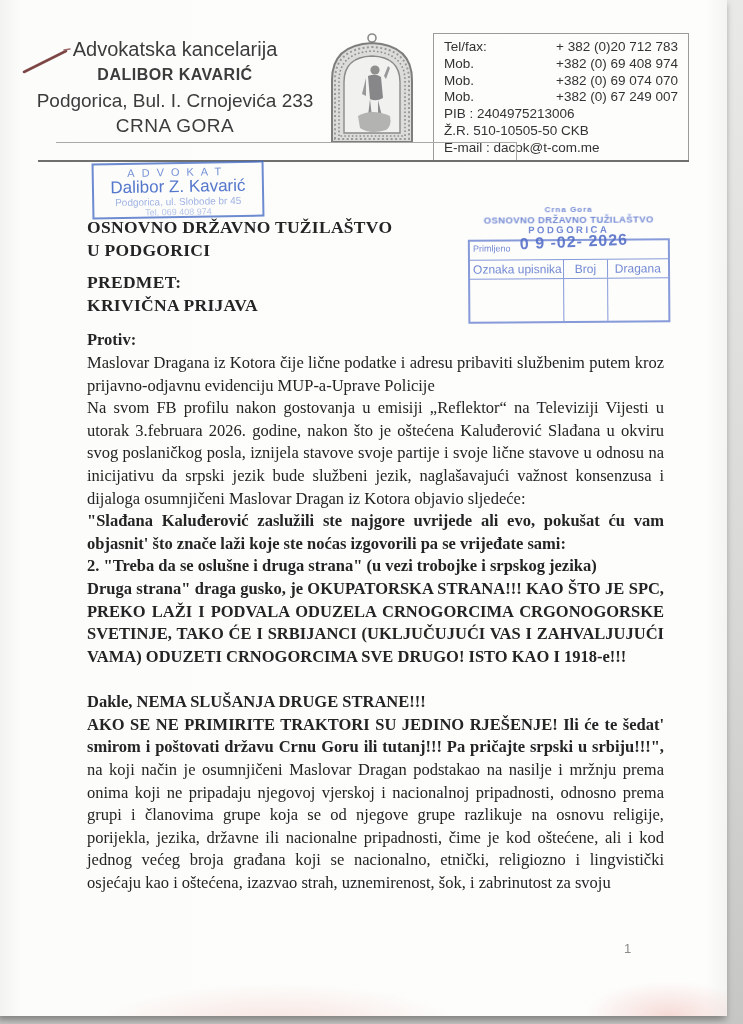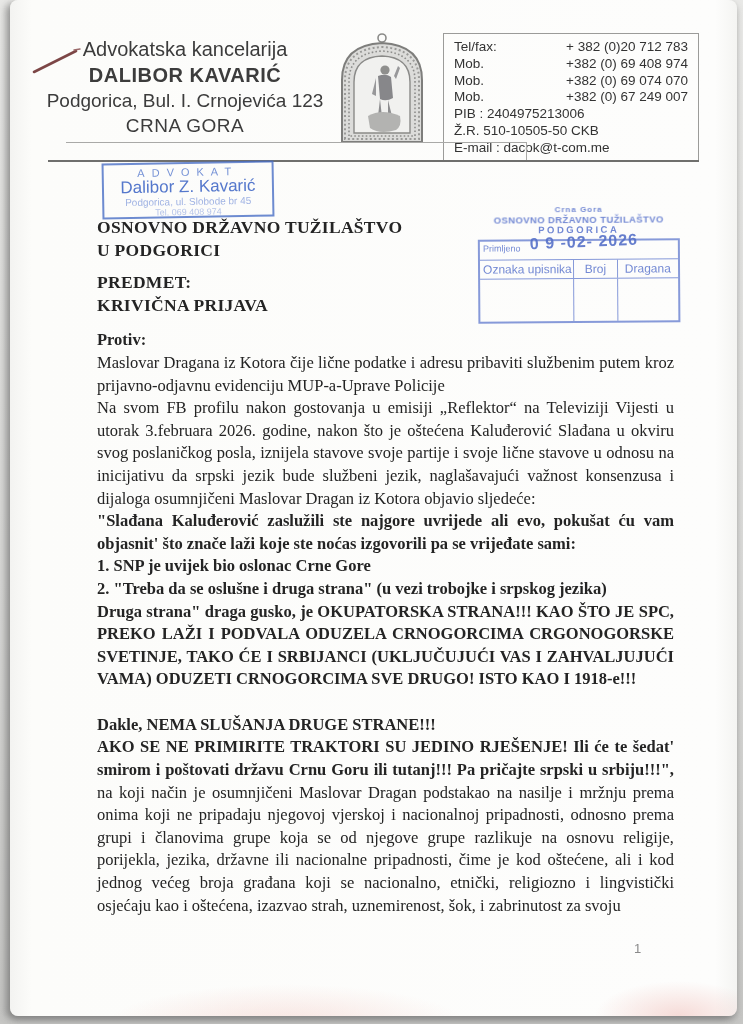--- a/index.html
+++ b/index.html
@@ -1,29 +1,29 @@
 <!DOCTYPE html>
 <html><head>
 <meta charset="utf-8">
 <style>
   html,body{margin:0;padding:0;}
   body{font-family:"Liberation Serif",serif;background:#cfcfcd;}
   .canvas{position:relative;width:743px;height:1024px;overflow:hidden;
     background:linear-gradient(180deg,#e9e9e7 0,#d8d8d6 60%,#c6c6c4 100%);}
-  .paper{position:absolute;left:10px;top:0;width:727px;height:1016px;
+  .paper{position:absolute;left:0;top:0;width:727px;height:1016px;
     background:
       radial-gradient(ellipse 260px 60px at 38% 101%, rgba(235,160,150,.28), transparent 70%),
       radial-gradient(ellipse 120px 50px at 92% 100%, rgba(230,140,130,.30), transparent 70%),
       linear-gradient(90deg,#f3f3f1 0,#fcfcfa 3%,#fdfdfc 97%,#f4f4f2 100%);
-    box-shadow:-5px 3px 7px rgba(90,90,90,.45), 0 4px 6px rgba(90,90,90,.35);border-radius:8px;}
+    box-shadow:-5px 3px 7px rgba(90,90,90,.45), 0 4px 6px rgba(90,90,90,.35);}
   
   .office{position:absolute;left:28px;top:36px;width:294px;text-align:center;
     font-family:"Liberation Sans",sans-serif;color:#3c3c3c;}
   .office .l1{font-size:20px;line-height:26px;}
-  .office .l2{font-size:20px;line-height:26px;font-weight:bold;letter-spacing:.5px;}
+  .office .l2{font-size:16px;line-height:26px;font-weight:bold;letter-spacing:.5px;}
   .office .l3{font-size:19px;line-height:25px;}
   .office .l4{font-size:19px;line-height:25px;letter-spacing:.5px;}
   .emblem{position:absolute;left:322px;top:32px;width:100px;height:114px;}
   .contactbox{position:absolute;left:433px;top:33px;width:256px;height:128px;
     border:1px solid #9b9b99;box-sizing:border-box;padding:5px 10px 4px 10px;
     font-family:"Liberation Sans",sans-serif;font-size:13.5px;line-height:16.8px;color:#333;}
   .crow{display:flex;justify-content:space-between;}
   .ccenter{text-align:left;}
   .rule-main{position:absolute;left:38px;top:160px;width:651px;height:2px;background:#6f6f6d;}
   .rule-ghost{position:absolute;left:56px;top:142px;width:461px;height:1px;background:#a9a9a7;}
@@ -76,21 +76,21 @@
   <div class="paper">
 
     <svg class="staple" viewBox="0 0 60 36">
       <line x1="6" y1="30" x2="48" y2="9" stroke="#7c4646" stroke-width="2.6" stroke-linecap="round"></line>
       <line x1="46" y1="8" x2="52" y2="7" stroke="#9b6a6a" stroke-width="1.4" stroke-linecap="round"></line>
     </svg>
 
     <div class="office">
       <div class="l1">Advokatska kancelarija</div>
       <div class="l2">DALIBOR KAVARIĆ</div>
-      <div class="l3">Podgorica, Bul. I. Crnojevića 123</div>
+      <div class="l3">Podgorica, Bul. I. Crnojevića 233</div>
       <div class="l4">CRNA GORA</div>
     </div>
 
     <svg class="emblem" viewBox="0 0 100 114">
       <circle cx="50" cy="6" r="4" fill="none" stroke="#8b8b89" stroke-width="1.6"></circle>
       <path d="M10,110 L10,48 Q10,13 50,11 Q90,13 90,48 L90,110 Z" fill="#dcdcda" stroke="#7e7e7c" stroke-width="2"></path>
       <path d="M13,107 L13,48 Q13,17 50,15 Q87,17 87,48 L87,107 Z" fill="none" stroke="#9a9a98" stroke-width="2" stroke-dasharray="2,2.4"></path>
       <path d="M17,104 L17,49 Q17,21 50,19 Q83,21 83,49 L83,104 Z" fill="none" stroke="#8d8d8b" stroke-width="1.6" stroke-dasharray="1.6,2.2"></path>
       <path d="M22,101 L22,50 Q22,25 50,24 Q78,25 78,50 L78,101 Z" fill="#f1f1ef" stroke="#8a8a88" stroke-width="1.4"></path>
       <circle cx="53" cy="38" r="4.6" fill="#8f8f8d"></circle>
@@ -162,21 +162,20 @@
 
       <p class="b addr mt10">PREDMET:</p>
       <p class="b addr">KRIVIČNA PRIJAVA</p>
 
       <p class="b mt14">Protiv:</p>
       <p>Maslovar Dragana iz Kotora čije lične podatke i adresu pribaviti službenim putem kroz prijavno-odjavnu evidenciju MUP-a-Uprave Policije</p>
 
       <p>Na svom FB profilu nakon gostovanja u emisiji „Reflektor“ na Televiziji Vijesti u utorak 3.februara 2026. godine, nakon što je oštećena Kaluđerović Slađana u okviru svog poslaničkog posla, iznijela stavove svoje partije i svoje lične stavove u odnosu na inicijativu da srpski jezik bude službeni jezik, naglašavajući važnost konsenzusa i dijaloga osumnjičeni Maslovar Dragan iz Kotora objavio sljedeće:</p>
 
       <p class="b">"Slađana Kaluđerović zaslužili ste najgore uvrijede ali evo, pokušat ću vam objasnit' što znače laži koje ste noćas izgovorili pa se vrijeđate sami:</p>
-      <p class="b">1. SNP je uvijek bio oslonac Crne Gore</p>
       <p class="b">2. "Treba da se oslušne i druga strana" (u vezi trobojke i srpskog jezika)</p>
       <p class="b">Druga strana" draga gusko, je OKUPATORSKA STRANA!!! KAO ŠTO JE SPC, PREKO LAŽI I PODVALA ODUZELA CRNOGORCIMA CRGONOGORSKE SVETINJE, TAKO ĆE I SRBIJANCI (UKLJUČUJUĆI VAS I ZAHVALJUJUĆI VAMA) ODUZETI CRNOGORCIMA SVE DRUGO! ISTO KAO I 1918-e!!!</p>
 
       <p class="b mt23">Dakle, NEMA SLUŠANJA DRUGE STRANE!!!</p>
       <p><span class="b">AKO SE NE PRIMIRITE TRAKTORI SU JEDINO RJEŠENJE! Ili će te šedat' smirom i poštovati državu Crnu Goru ili tutanj!!! Pa pričajte srpski u srbiju!!!",</span><span> na koji način je osumnjičeni Maslovar Dragan podstakao na nasilje i mržnju prema onima koji ne pripadaju njegovoj vjerskoj i nacionalnoj pripadnosti, odnosno prema grupi i članovima grupe koja se od njegove grupe razlikuje na osnovu religije, porijekla, jezika, državne ili nacionalne pripadnosti, čime je kod oštećene, ali i kod jednog većeg broja građana koji se nacionalno, etnički, religiozno i lingvistički osjećaju kao i oštećena, izazvao strah, uznemirenost, šok, i zabrinutost za svoju</span></p>
     </div>
 
     <div class="pagenum">1</div>
   </div>
 </div>

